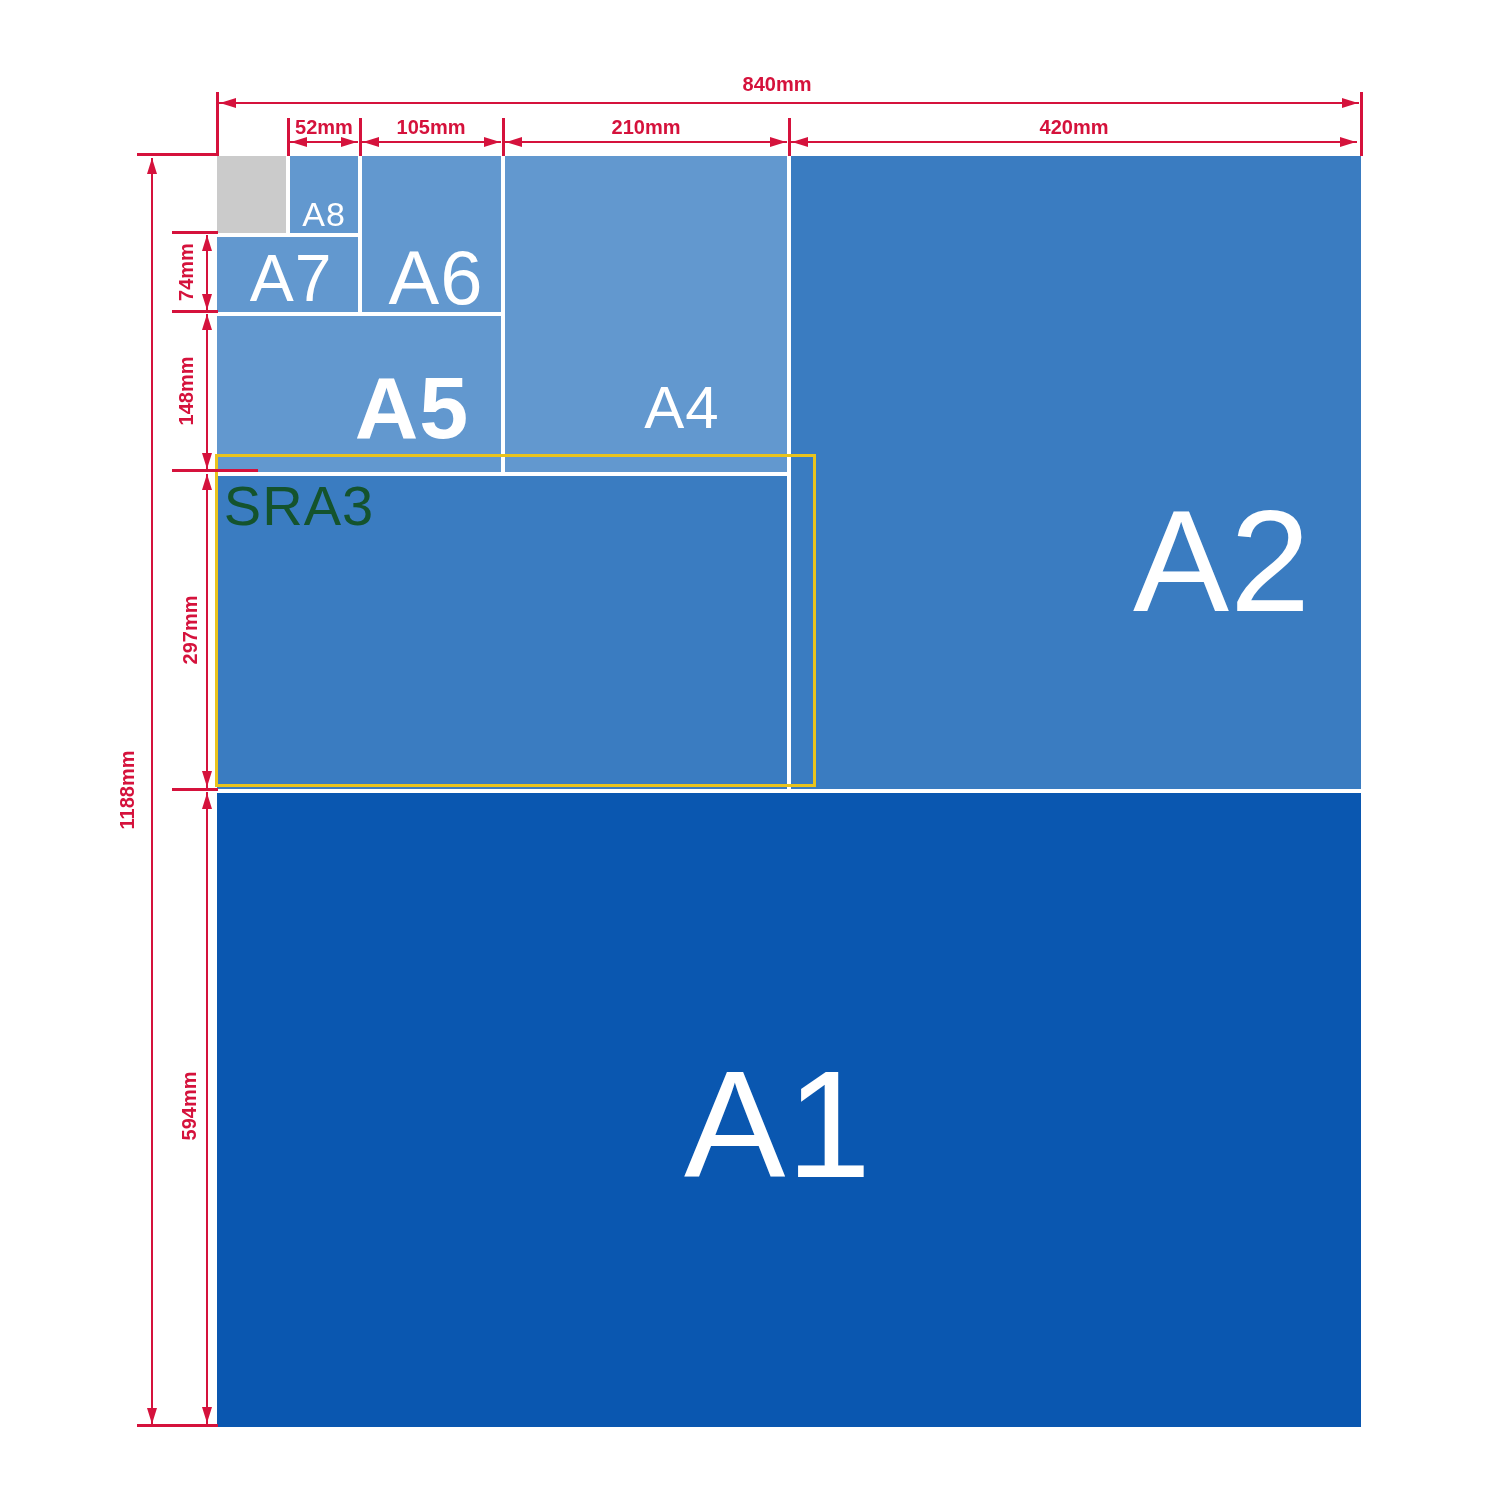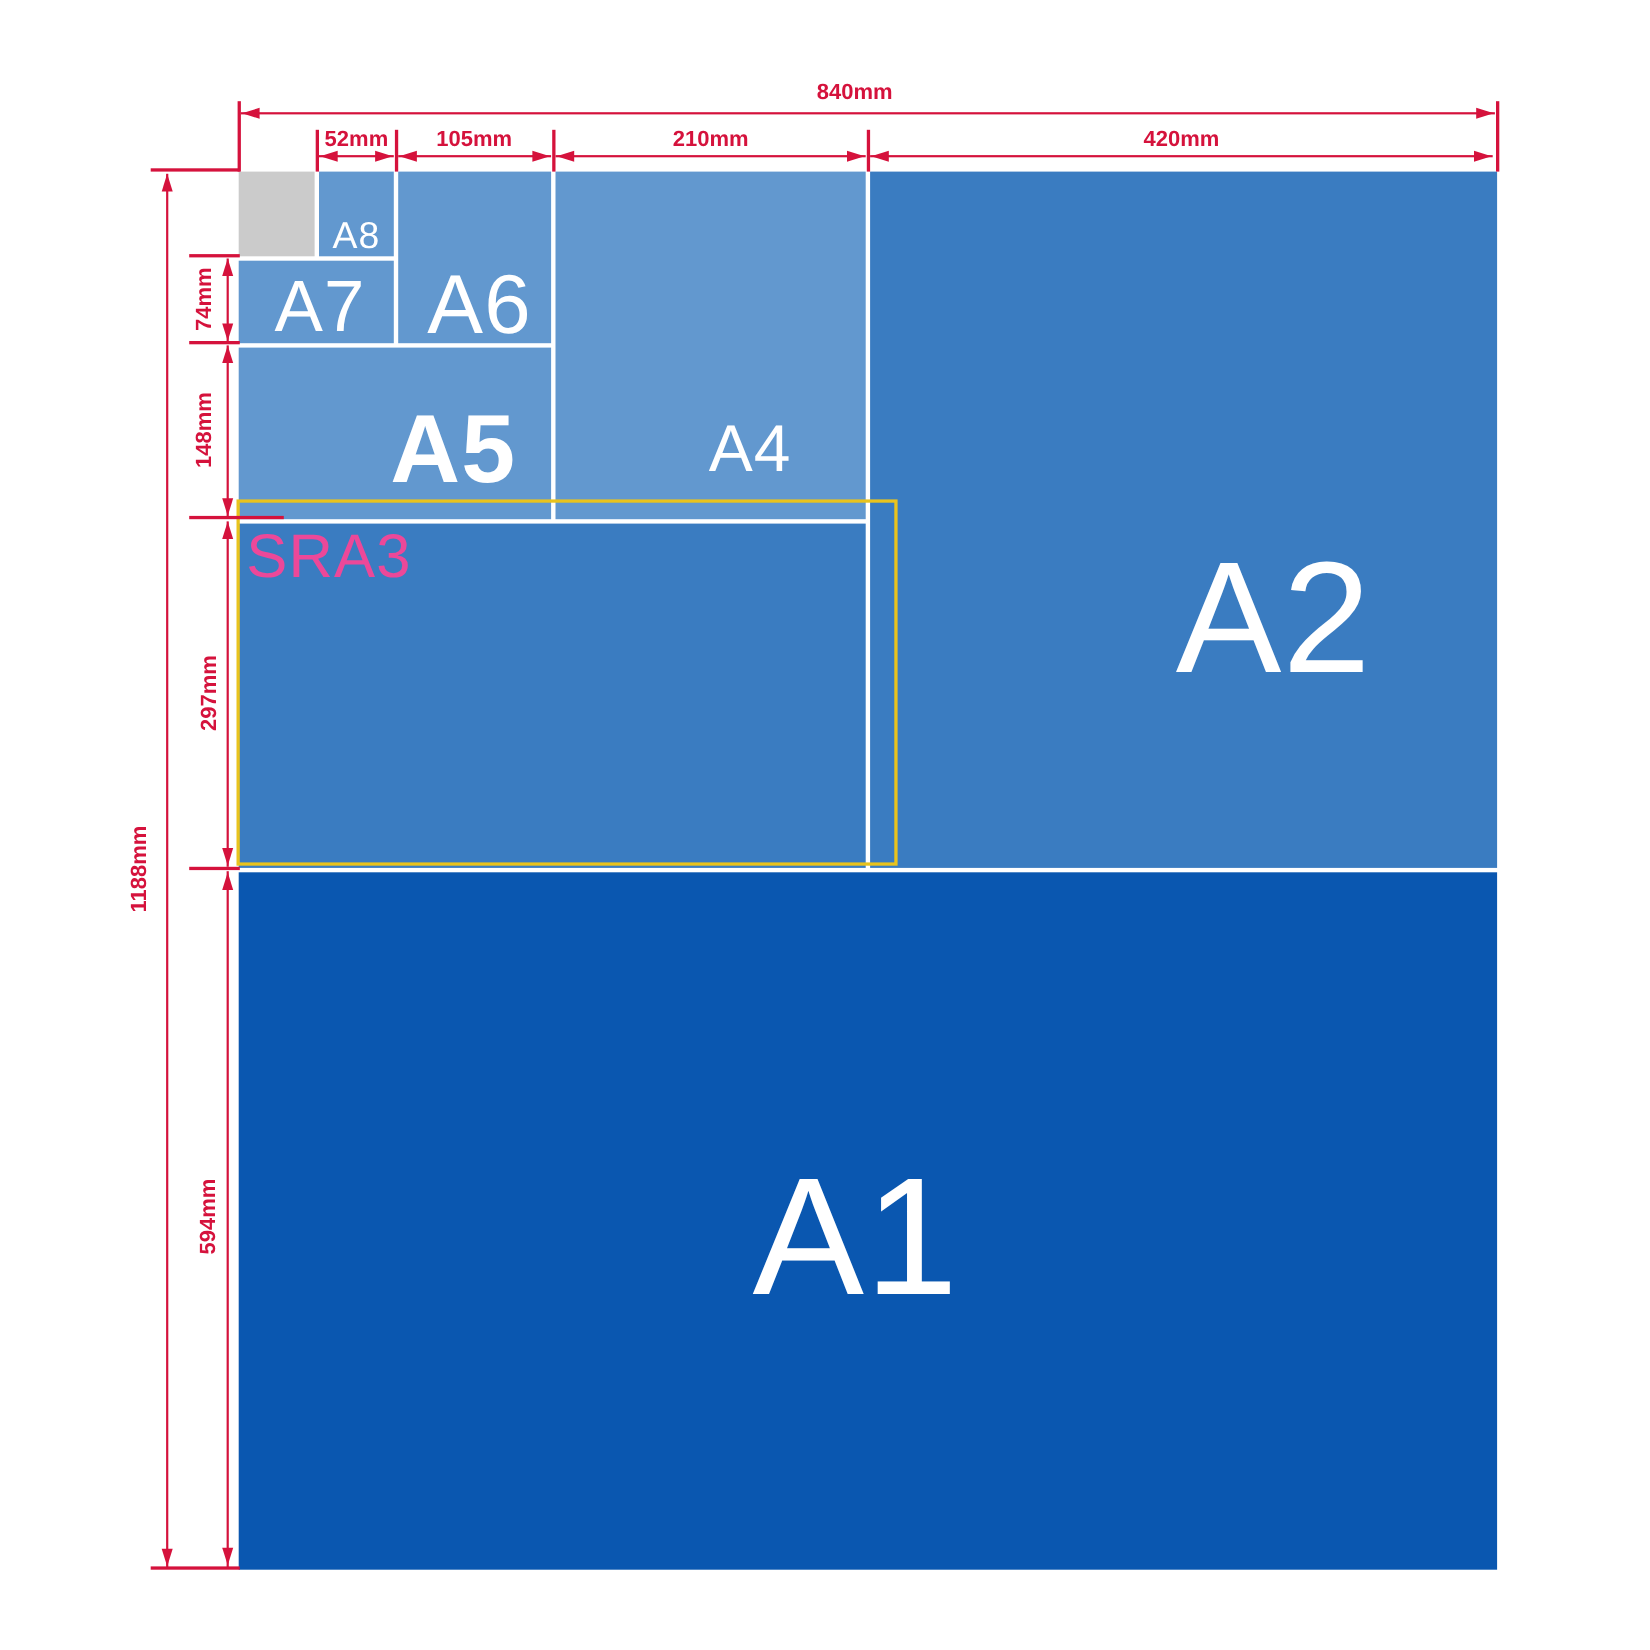--- a/index.html
+++ b/index.html
@@ -6,21 +6,21 @@
   #canvas{position:relative;width:1500px;height:1500px;background:#ffffff;overflow:hidden;
           font-family:"Liberation Sans", sans-serif;}
   .cell{position:absolute;}
   .c-light{background:#6298cf;}
   .c-med{background:#3a7cc1;}
   .c-dark{background:#0a57b0;}
   .c-gray{background:#cbcbcb;}
   .sra3-box{position:absolute;box-sizing:border-box;border:3px solid #e9c31d;background:transparent;}
   .lbl{position:absolute;color:#ffffff;transform:translate(-50%,-50%);white-space:nowrap;
        font-weight:400;line-height:1;letter-spacing:1px;}
-  .lbl-yellow{color:#ec4899;}
+  .lbl-yellow{color:#14532d;}
   .red{background:#d5123c;}
   .rl{position:absolute;}
   .dlabel{position:absolute;color:#d5123c;font-size:20px;font-weight:700;white-space:nowrap;
           transform:translate(-50%,-50%);line-height:1;}
   .dlabel-v{transform:translate(-50%,-50%) rotate(-90deg);}
   .ar{position:absolute;width:0;height:0;}
   .ar-l{border-top:5px solid transparent;border-bottom:5px solid transparent;border-right:16px solid #d5123c;}
   .ar-r{border-top:5px solid transparent;border-bottom:5px solid transparent;border-left:16px solid #d5123c;}
   .ar-u{border-left:5px solid transparent;border-right:5px solid transparent;border-bottom:16px solid #d5123c;}
   .ar-d{border-left:5px solid transparent;border-right:5px solid transparent;border-top:16px solid #d5123c;}
@@ -104,17 +104,17 @@
   <div class="rl red" style="left:206px;top:792px;width:2px;height:633px;"></div>
   <div class="ar ar-u" style="left:202px;top:793px;"></div>
   <div class="ar ar-d" style="left:202px;top:1407px;"></div>
   <div class="dlabel dlabel-v" style="left:189px;top:1106px;">594mm</div>
 
   <div class="lbl" style="left:324px;top:214px;font-size:34px;">A8</div>
   <div class="lbl" style="left:291px;top:278px;font-size:66px;">A7</div>
   <div class="lbl" style="left:436px;top:278px;font-size:76px;">A6</div>
   <div class="lbl" style="left:412px;top:408px;font-size:88px;font-weight:bold;">A5</div>
   <div class="lbl" style="left:682px;top:408px;font-size:60px;">A4</div>
-  <div class="lbl" style="left:1158px;top:562px;font-size:144px;text-align:right;">A2</div>
+  <div class="lbl" style="left:1222px;top:562px;font-size:144px;text-align:right;">A2</div>
   <div class="lbl" style="left:778px;top:1124px;font-size:152px;">A1</div>
   <div class="lbl lbl-yellow" style="left:299px;top:506px;font-size:56px;">SRA3</div>
 
 </div>
 
 </body></html>

